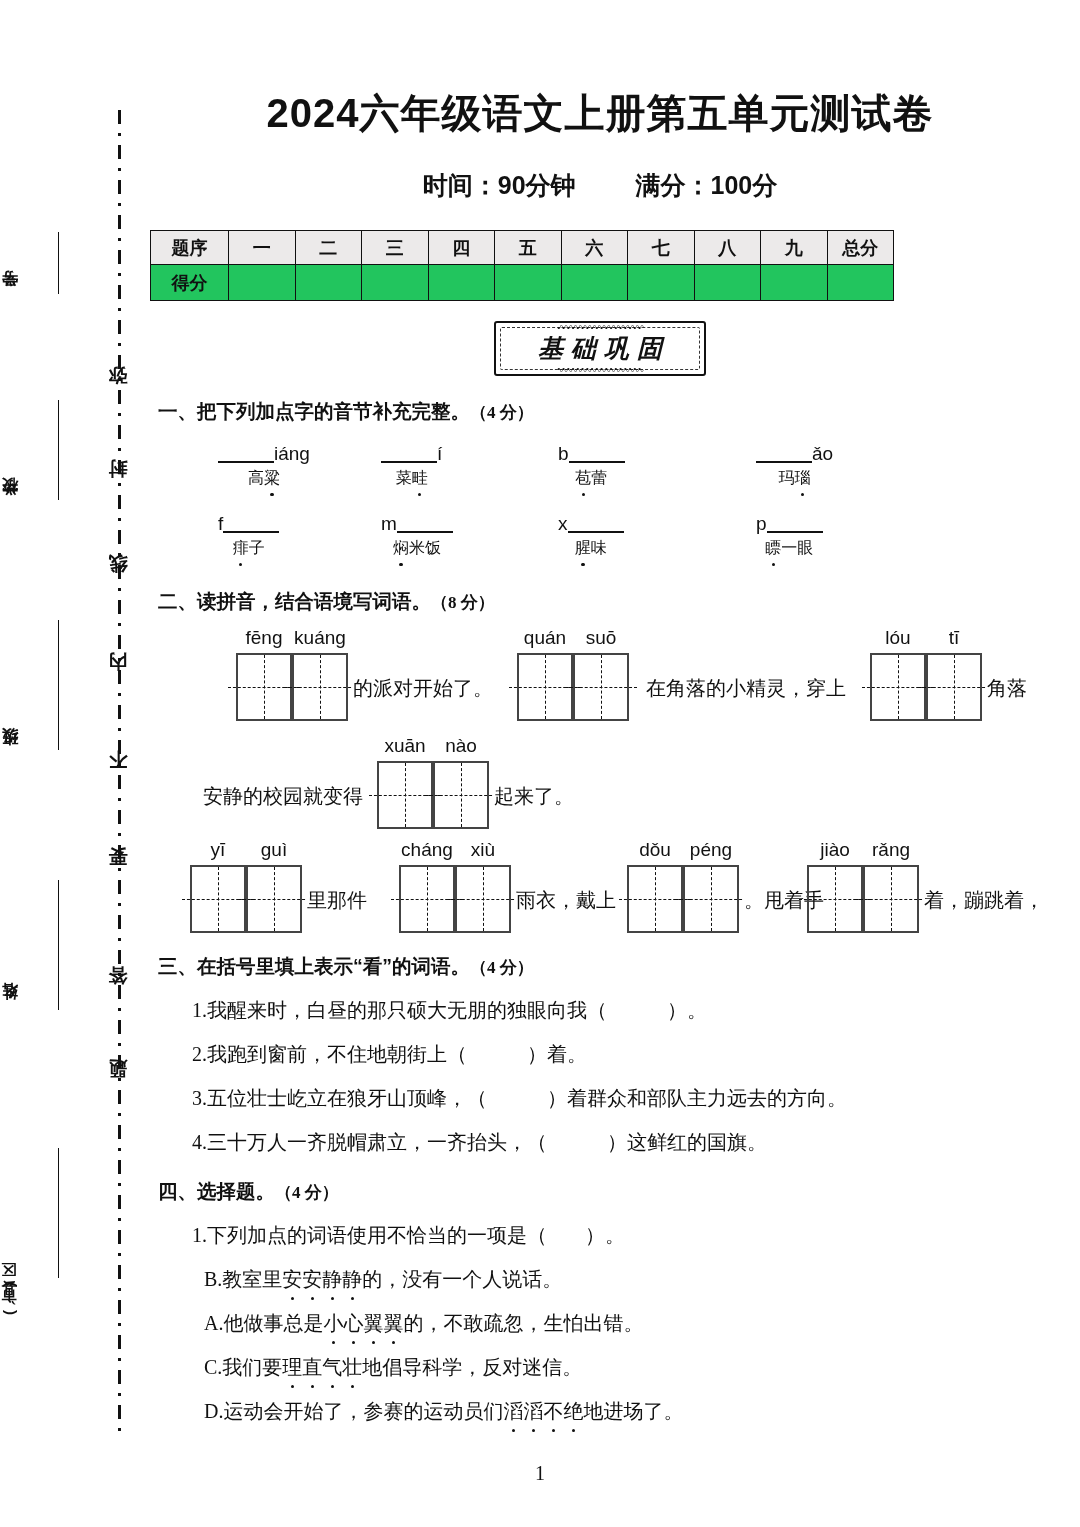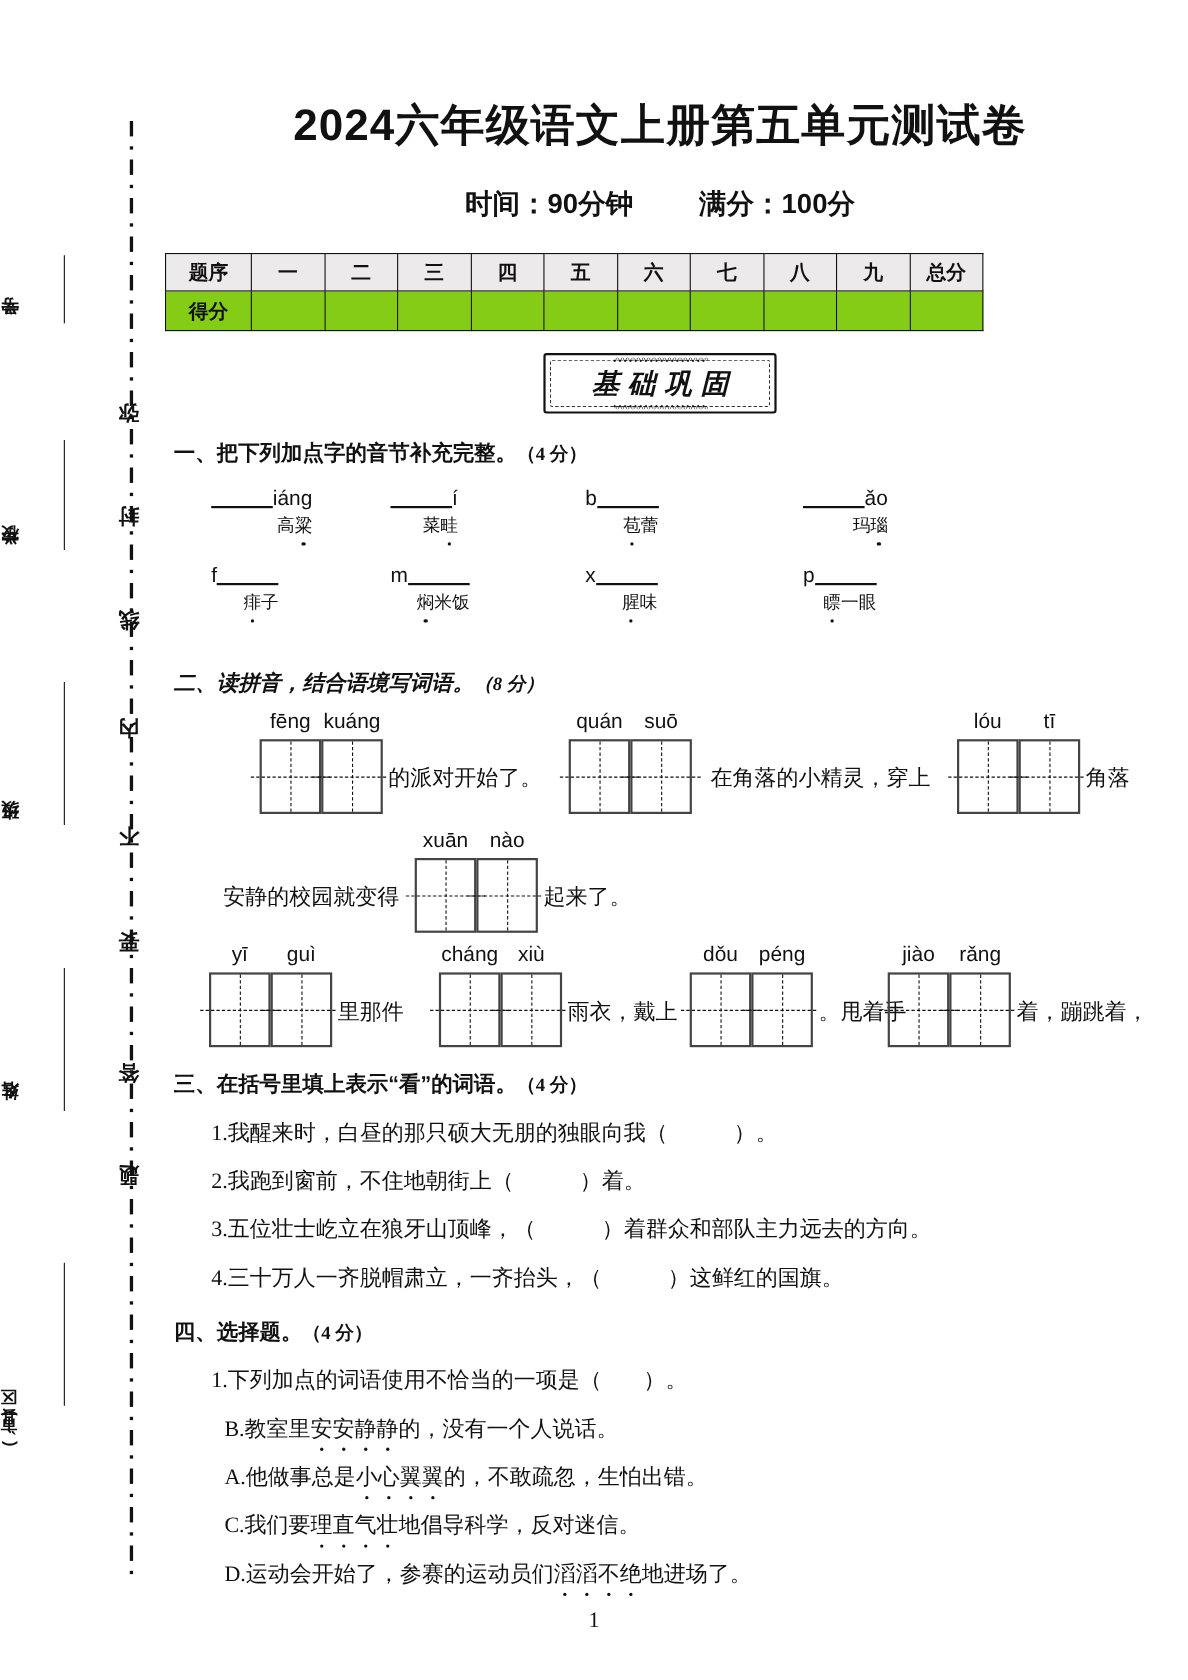--- a/index.html
+++ b/index.html
@@ -101,21 +101,21 @@
     border: 1.5px solid #111;
     height: 34px;
     text-align: center;
     font-family: "Liberation Sans", "DejaVu Sans", sans-serif;
     font-weight: bold;
     font-size: 18px;
     padding: 0;
   }
   #score-table tr.head td { background: #eceaea; }
   #score-table td.rowhead { background: #eceaea; width: 78px; }
-  #score-table tr.blank td { background: #84cc16; height: 36px; }
+  #score-table tr.blank td { background: #22c55e; height: 36px; }
 
   
   #banner-wrap { text-align: center; margin-top: 20px; }
   .banner {
     display: inline-block;
     position: relative;
     padding: 9px 34px;
     border: 2px solid #111;
     border-radius: 3px;
     background: #fff;
@@ -158,21 +158,21 @@
     margin: 22px 0 0 8px;
   }
   .q-head .pts {
     font-family: "Liberation Serif", "DejaVu Serif", serif;
     font-weight: bold;
     font-size: 17px;
   }
 
   
   .py-row { position: relative; height: 70px; margin-left: 12px; }
-  .py-item { position: absolute; text-align: right; }
+  .py-item { position: absolute; text-align: center; margin-left: 26px; }
   .py-top { font-family: "Liberation Sans", "DejaVu Sans", sans-serif; font-size: 19px; white-space: nowrap; }
   .py-blank {
     display: inline-block;
     width: 56px;
     border-bottom: 2px solid #111;
     vertical-align: -3px;
   }
   .py-word {
     font-size: 16px;
     margin-top: 3px;
@@ -445,21 +445,21 @@
     <div class="py-item" style="left:370px;">
       <div class="py-top"><span>x</span><span class="py-blank"></span></div>
       <div class="py-word"><span class="dotchar">腥</span>味</div>
     </div>
     <div class="py-item" style="left:568px;">
       <div class="py-top"><span>p</span><span class="py-blank"></span></div>
       <div class="py-word"><span class="dotchar">瞟</span>一眼</div>
     </div>
   </div>
 
-  <div class="q-head" style="margin-top:20px;font-style:italic;">
+  <div class="q-head" style="margin-top:1px;">
     <span>二、读拼音，结合语境写词语。</span><span class="pts">（8 分）</span>
   </div>
 
   <div class="tz-row" style="margin-top:14px;">
     <div class="tz-grp" style="left:74px; width:112px;">
       <div class="tz-py">
         <span>fēng</span>
           <span>kuáng</span>
       </div>
       <div class="tz-boxes">

